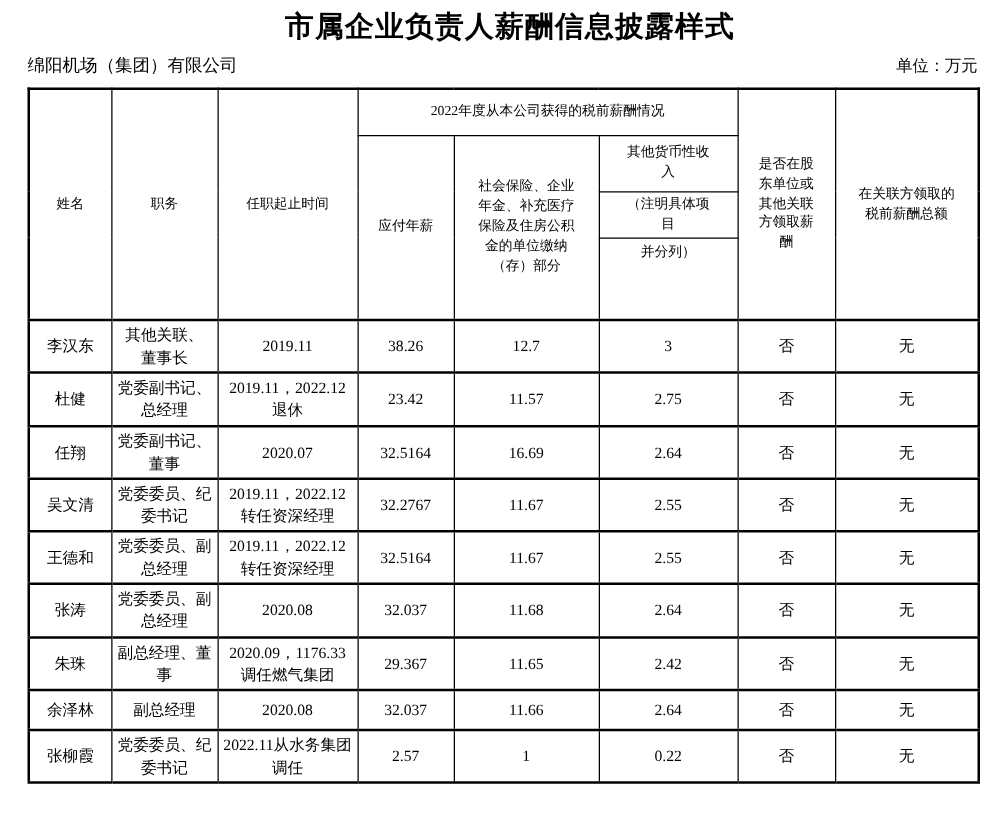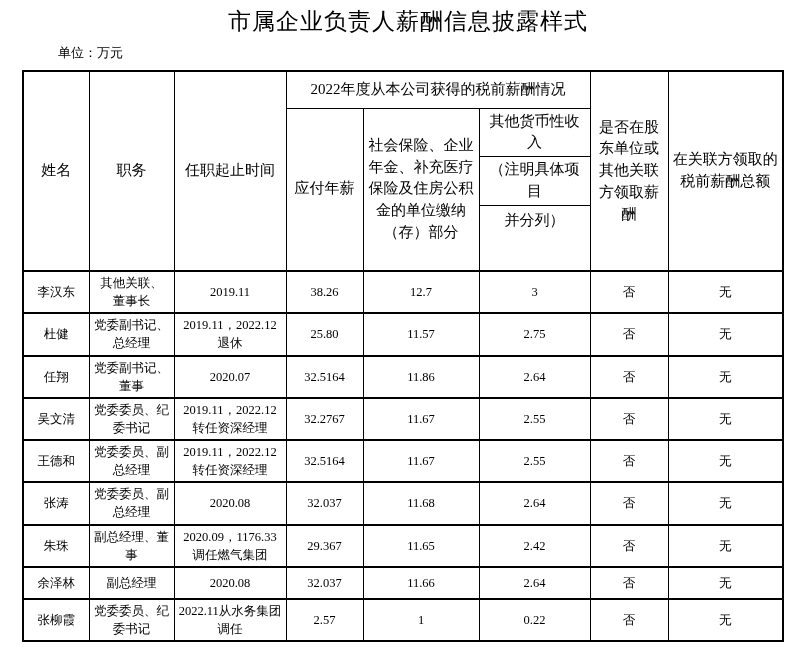--- a/index.html
+++ b/index.html
@@ -9,21 +9,21 @@
     font-family: "Liberation Serif", "DejaVu Serif", serif;
     color: #000;
     position: relative;
     overflow: hidden;
   }
   .page { position: absolute; inset: 0; background: #fff; }
 
   .doc-title {
     position: absolute; top: 6px; left: 16px; right: 0;
     text-align: center;
-    font-size: 23px; font-weight: normal;
+    font-size: 23px; font-weight: bold;
     letter-spacing: 1px;
   }
 
   .meta-row {
     position: absolute; top: 44px; left: 22px; right: 18px;
     display: flex; justify-content: space-between; align-items: flex-end;
   }
   .company-name { font-size: 14px; }
   .unit-label { font-size: 13px; margin-left: 36px; }
 
@@ -36,21 +36,21 @@
   }
   .salary-table th, .salary-table td {
     border: 1px solid #000;
     text-align: center;
     vertical-align: middle;
     white-space: pre-line;
     font-weight: normal;
     padding: 2px;
     line-height: 1.45;
   }
-  .salary-table th { font-size: 15px; }
+  .salary-table th { font-size: 11px; }
   .salary-table td { font-size: 12.5px; }
 
   
   .salary-table tbody td { border-top: 2px solid #000; border-bottom: 2px solid #000; }
   .salary-table tbody tr { height: 32px; }
 
   tr.hrow-1 { height: 37px; }
   tr.hrow-2 { height: 45px; }
   tr.hrow-3 { height: 37px; }
   tr.hrow-4 { height: 66px; }
@@ -58,20 +58,21 @@
   th.other-income-3 { vertical-align: top; padding-top: 4px; margin-top: 24px; }
 </style>
 </head>
 <body>
 
 <div class="page">
 
   <div class="doc-title">市属企业负责人薪酬信息披露样式</div>
 
   <div class="meta-row">
+    <span class="company-name">绵阳机场（集团）有限公司</span>
     <span class="unit-label">单位：万元</span>
   </div>
 
   <table class="salary-table">
     <colgroup>
       <col style="width:66px">
         <col style="width:85px">
         <col style="width:112px">
       <col style="width:77px">
         <col style="width:116px">
@@ -122,33 +123,33 @@
         <td>3</td>
         <td>否</td>
         <td>无</td>
       </tr>
       <tr>
         <td>杜健</td>
         <td>党委副书记、
 总经理</td>
         <td>2019.11，2022.12
 退休</td>
-        <td>25.80</td>
+        <td>23.42</td>
         <td>11.57</td>
         <td>2.75</td>
         <td>否</td>
         <td>无</td>
       </tr>
       <tr>
         <td>任翔</td>
         <td>党委副书记、
 董事</td>
         <td>2020.07</td>
         <td>32.5164</td>
-        <td>11.86</td>
+        <td>16.69</td>
         <td>2.64</td>
         <td>否</td>
         <td>无</td>
       </tr>
       <tr>
         <td>吴文清</td>
         <td>党委委员、纪
 委书记</td>
         <td>2019.11，2022.12
 转任资深经理</td>

